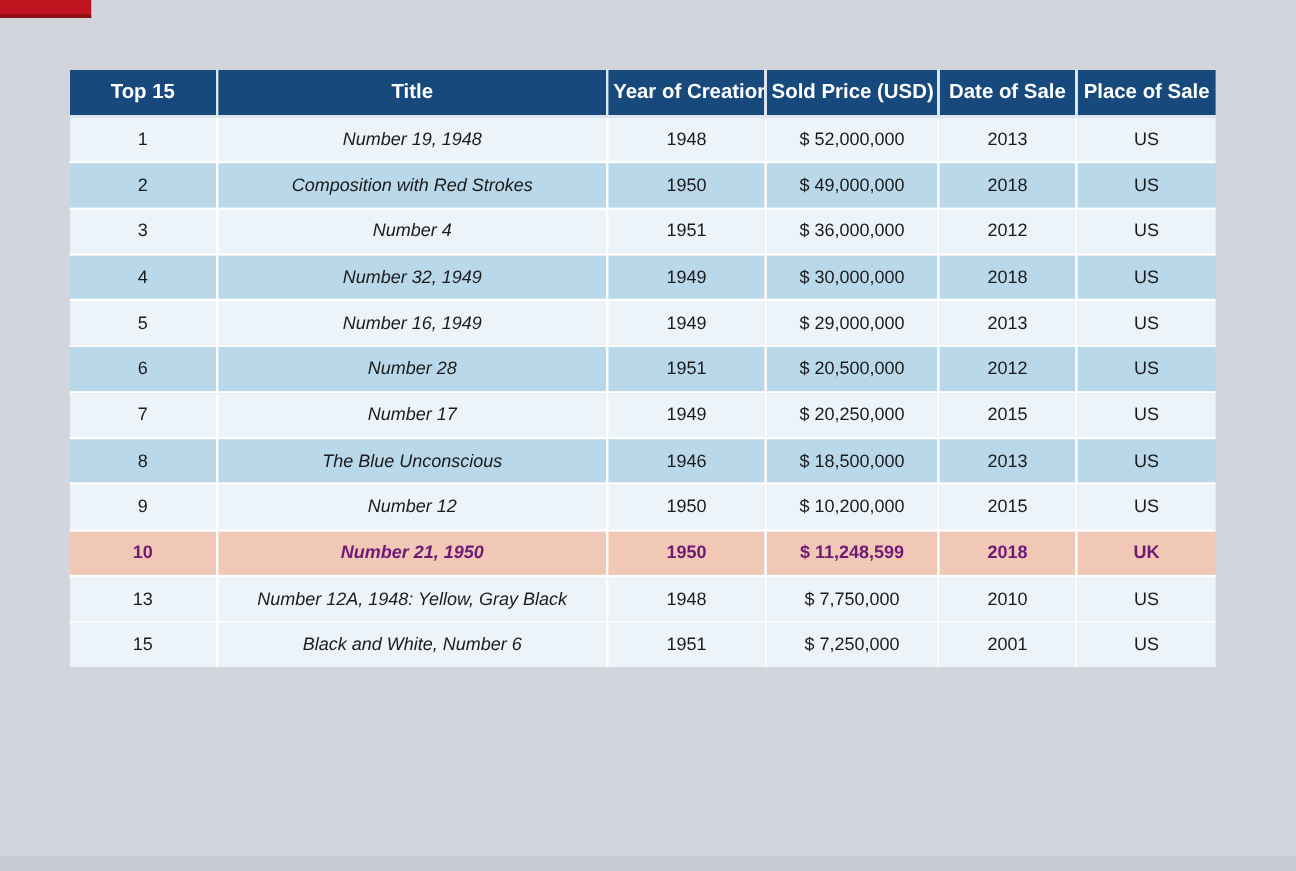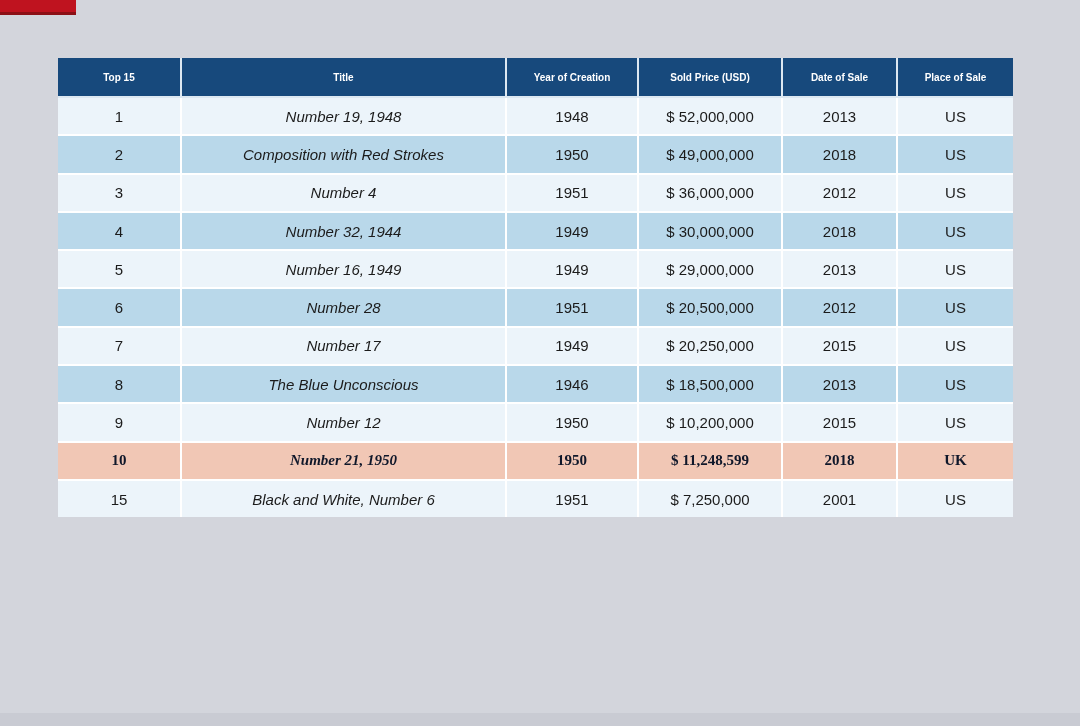--- a/index.html
+++ b/index.html
@@ -53,37 +53,36 @@
   
   thead th { border-top: none; }
   th:first-child, td:first-child { border-left: none; }
   th:last-child, td:last-child { border-right: none; }
   tbody tr:last-child td { border-bottom: none; }
 
   thead th {
     background: var(--header-bg, #17497c);
     color: #ffffff;
     font-weight: bold;
-    font-size: 10px;
+    font-size: 17px;
     height: 38px;
     border-color: #dce8f2;
     border-top: none;
   }
   td {
     font-size: 15px;
     color: #1b1b1b;
     height: 36.3px;
   }
   tr.odd  td { background: var(--row-light, #ecf4fa); }
   tr.even td { background: var(--row-blue, #b9d8ea); }
   tr.highlight td {
     background: var(--row-highlight, #f1c7b5);
     font-weight: bold;
-    color: #0f172a;
-    font-family: Liberation Serif, serif;
+    color: #701a75;
   }
   td.title { font-style: italic; }
 </style>
 </head>
 <body>
 
 <div class="accent-bar"></div>
 
 <div class="table-wrap">
   <table>
@@ -125,21 +124,21 @@
         <tr class="odd">
           <td>3</td>
           <td class="title">Number 4</td>
           <td>1951</td>
           <td>$ 36,000,000</td>
           <td>2012</td>
           <td>US</td>
         </tr>
         <tr class="even">
           <td>4</td>
-          <td class="title">Number 32, 1944</td>
+          <td class="title">Number 32, 1949</td>
           <td>1949</td>
           <td>$ 30,000,000</td>
           <td>2018</td>
           <td>US</td>
         </tr>
         <tr class="odd">
           <td>5</td>
           <td class="title">Number 16, 1949</td>
           <td>1949</td>
           <td>$ 29,000,000</td>
@@ -180,20 +179,28 @@
         </tr>
         <tr class="highlight">
           <td>10</td>
           <td class="title">Number 21, 1950</td>
           <td>1950</td>
           <td>$ 11,248,599</td>
           <td>2018</td>
           <td>UK</td>
         </tr>
         <tr class="odd">
+          <td>13</td>
+          <td class="title">Number 12A, 1948: Yellow, Gray Black</td>
+          <td>1948</td>
+          <td>$ 7,750,000</td>
+          <td>2010</td>
+          <td>US</td>
+        </tr>
+        <tr class="odd">
           <td>15</td>
           <td class="title">Black and White, Number 6</td>
           <td>1951</td>
           <td>$ 7,250,000</td>
           <td>2001</td>
           <td>US</td>
         </tr>
       </tbody>
   </table>
 </div>

